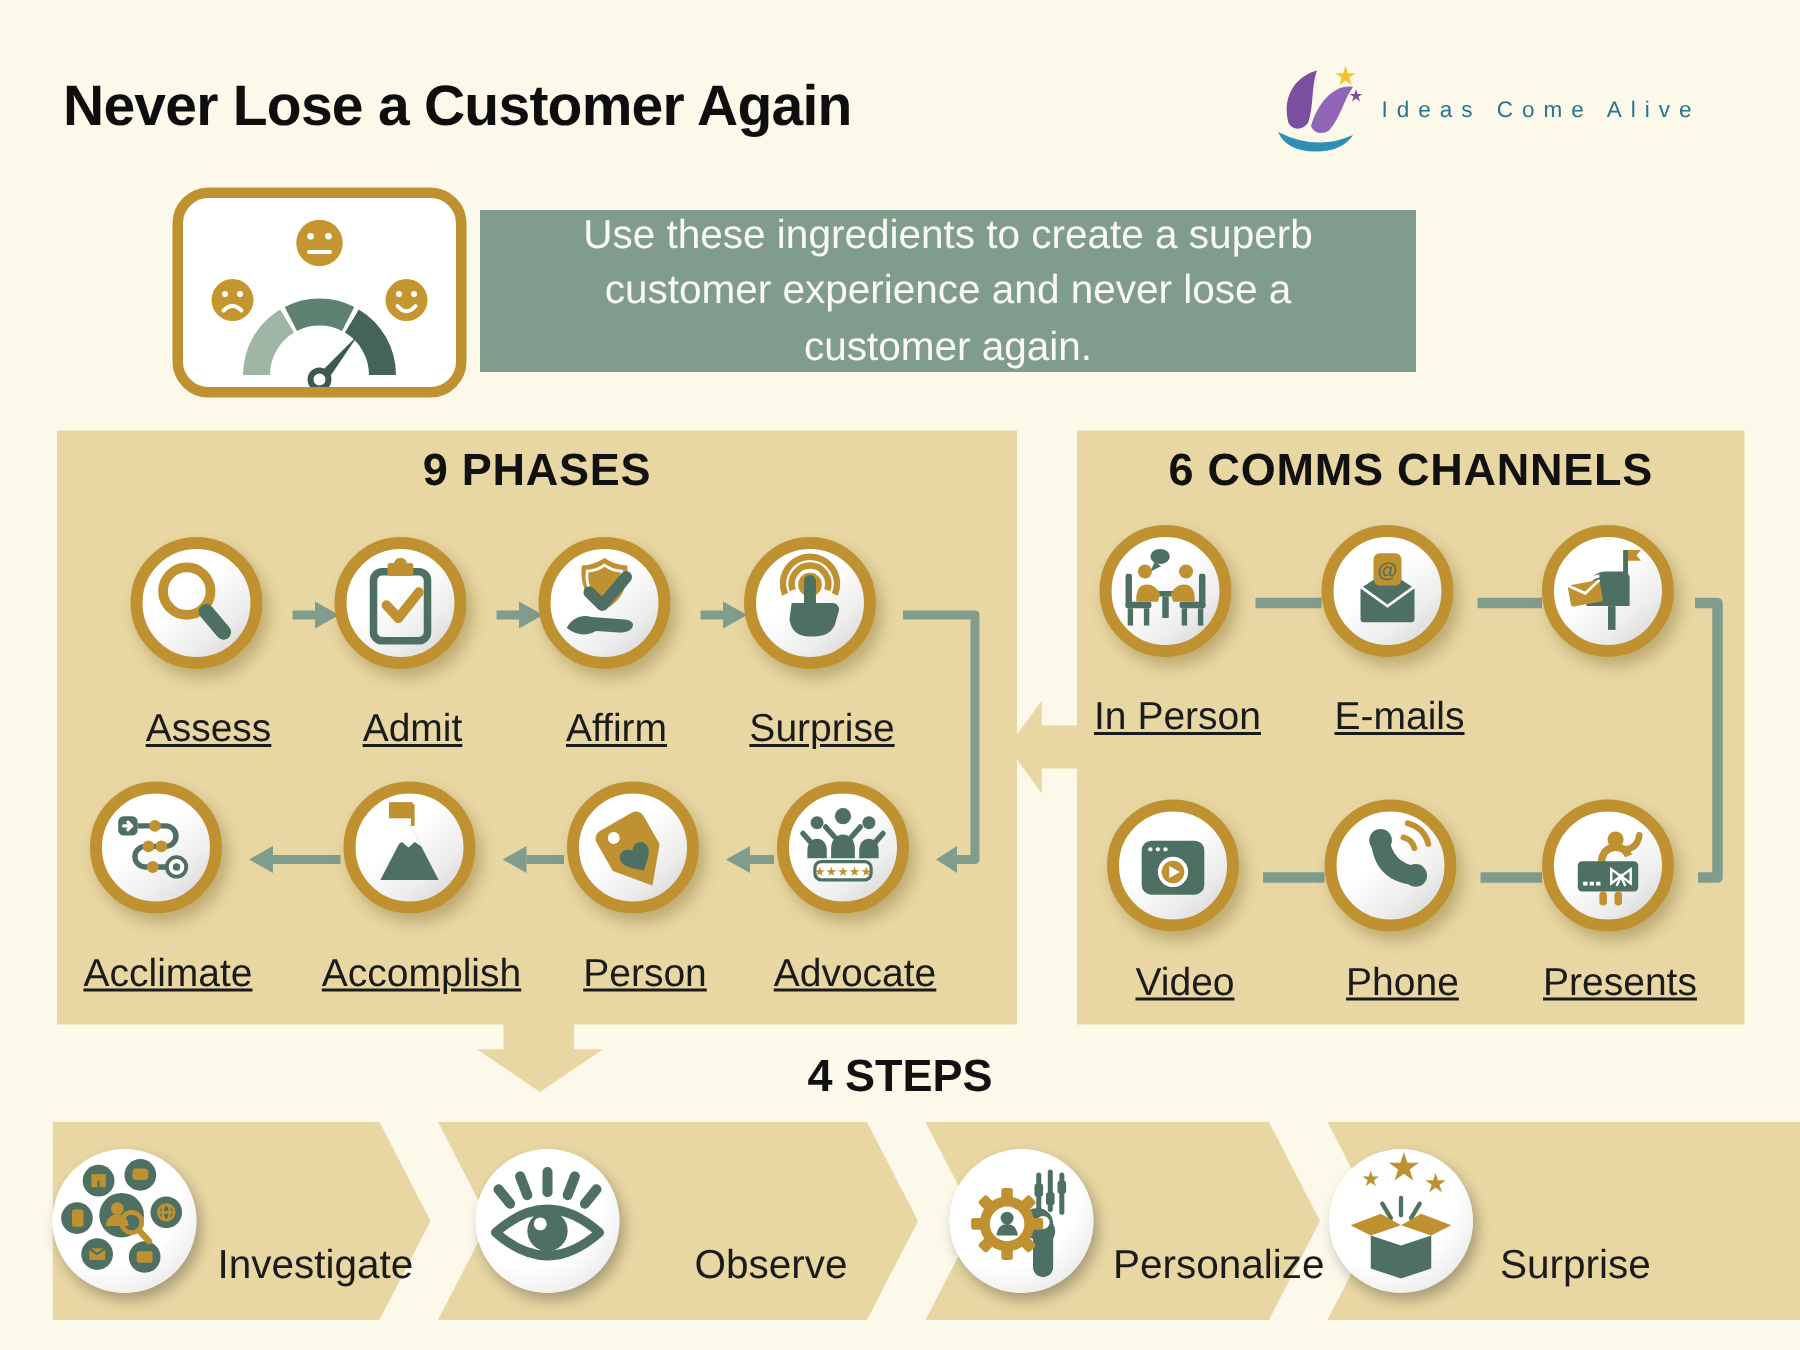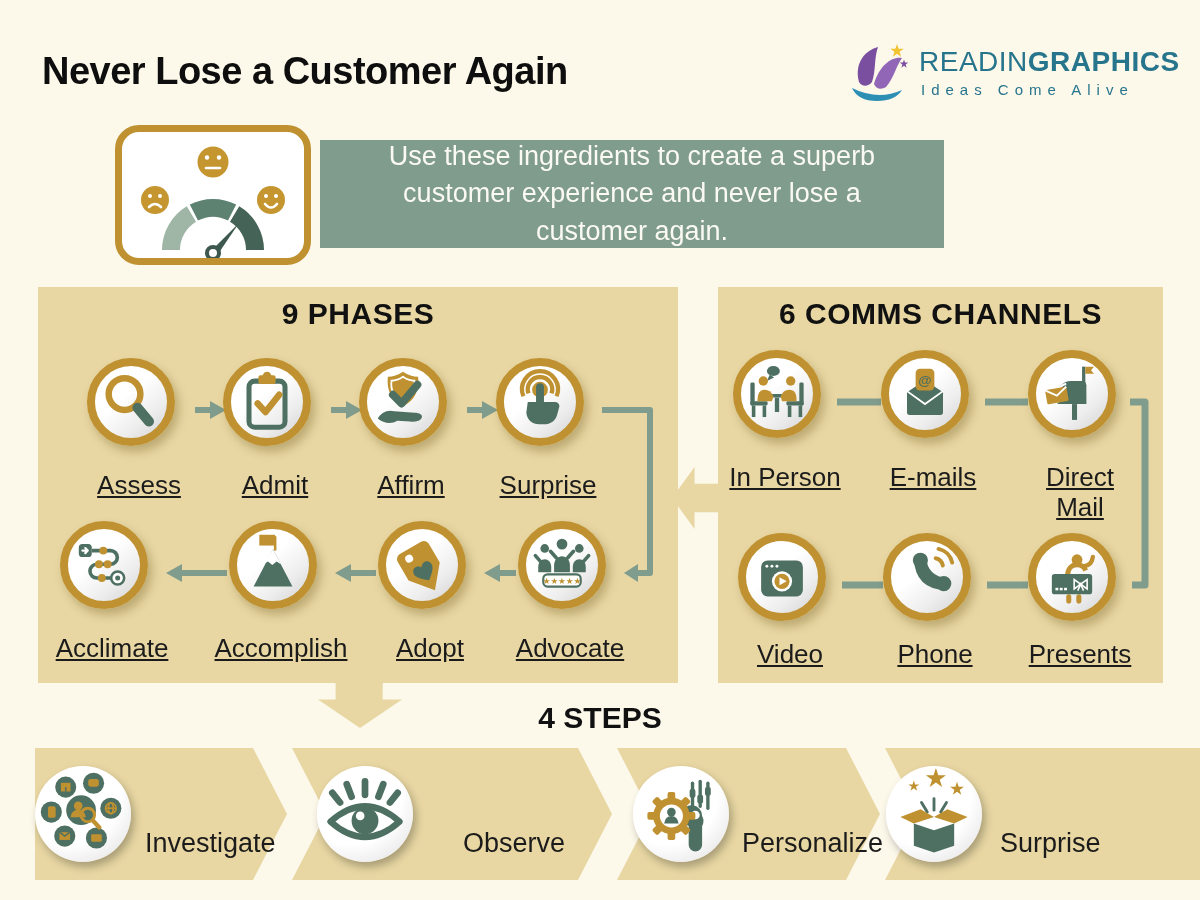--- a/index.html
+++ b/index.html
@@ -69,21 +69,20 @@
   <div class="page-title">Never Lose a Customer Again</div>
   <div class="brand">
     <svg width="64" height="60" viewBox="0 0 64 60">
       <path d="M14 40 C9 20 21 8 33 5 C29 16 31 29 27 40 C23 45 17 45 14 40 z" fill="#7B4FA0"></path>
       <path d="M29 42 C35 22 48 14 57 16 C51 24 49 36 41 45 C36 48 31 47 29 42 z" fill="#9166B7"></path>
       <path d="M7 46 q26 13 50 2 q-7 11-25 11 q-19 0-25-13 z" fill="#2E8FB5"></path>
       <polygon points="0,-1 0.2245,-0.309 0.951,-0.309 0.3633,0.118 0.5878,0.809 0,0.382 -0.5878,0.809 -0.3633,0.118 -0.951,-0.309 -0.2245,-0.309" transform="translate(52 9) scale(7)" fill="#F2C230"></polygon>
       <polygon points="0,-1 0.2245,-0.309 0.951,-0.309 0.3633,0.118 0.5878,0.809 0,0.382 -0.5878,0.809 -0.3633,0.118 -0.951,-0.309 -0.2245,-0.309" transform="translate(59 22) scale(4.5)" fill="#7B4FA0"></polygon>
     </svg>
     <div class="brand-text">
-      <div class="brand-line"><span>READIN</span><b>GRAPHICS</b></div>
       <div class="brand-tag">Ideas Come Alive</div>
     </div>
   </div>
 
   <div class="gauge-card">
     <svg viewBox="0 0 182 126" width="182" height="126">
       <g fill="#C5952F">
         <circle cx="33" cy="68" r="14"></circle>
         <circle cx="91" cy="30" r="15.5"></circle>
         <circle cx="149" cy="68" r="14"></circle>
@@ -226,21 +225,21 @@
       <text x="50" y="76.5" text-anchor="middle" font-size="12" fill="#BF9130" font-family="DejaVu Sans, sans-serif">★★★★★</text>
     </svg>
   </div>
 
   <div class="lbl" style="left:59px;top:471px;width:160px">Assess</div>
   <div class="lbl" style="left:195px;top:471px;width:160px">Admit</div>
   <div class="lbl" style="left:331px;top:471px;width:160px">Affirm</div>
   <div class="lbl" style="left:468px;top:471px;width:160px">Surprise</div>
   <div class="lbl" style="left:32px;top:634px;width:160px">Acclimate</div>
   <div class="lbl" style="left:201px;top:634px;width:160px">Accomplish</div>
-  <div class="lbl" style="left:350px;top:634px;width:160px">Adopt</div>
+  <div class="lbl" style="left:350px;top:634px;width:160px">Person</div>
   <div class="lbl" style="left:490px;top:634px;width:160px">Advocate</div>
 
   <div class="bridge-arrow"></div>
 
   <div class="panel channels">
     <div class="panel-heading">6 COMMS CHANNELS</div>
   </div>
 
   <svg class="connectors" style="left:718px;top:287px" width="445" height="396" viewBox="0 0 445 396">
     <g stroke="#809C8D" stroke-width="7" fill="none" stroke-linejoin="round">
@@ -340,21 +339,20 @@
         <path d="M62 60 l-9 -6.5 v13 z"></path>
         <path d="M62 60 l9 -6.5 v13 z"></path>
         <path d="M62 60 l-4 9 M62 60 l4 9"></path>
       </g>
       <circle cx="62" cy="60" r="2.4" fill="#ffffff"></circle>
     </svg>
   </div>
 
   <div class="lbl" style="left:705px;top:463px;width:160px">In Person</div>
   <div class="lbl" style="left:853px;top:463px;width:160px">E-mails</div>
-  <div class="lbl" style="left:1020px;top:463px;width:120px">Direct Mail</div>
   <div class="lbl" style="left:710px;top:640px;width:160px">Video</div>
   <div class="lbl" style="left:855px;top:640px;width:160px">Phone</div>
   <div class="lbl" style="left:1000px;top:640px;width:160px">Presents</div>
 
   <div class="down-arrow"></div>
   <div class="steps-heading">4 STEPS</div>
 
   <div class="chev c1"></div>
   <div class="chev c2"></div>
   <div class="chev c3"></div>

